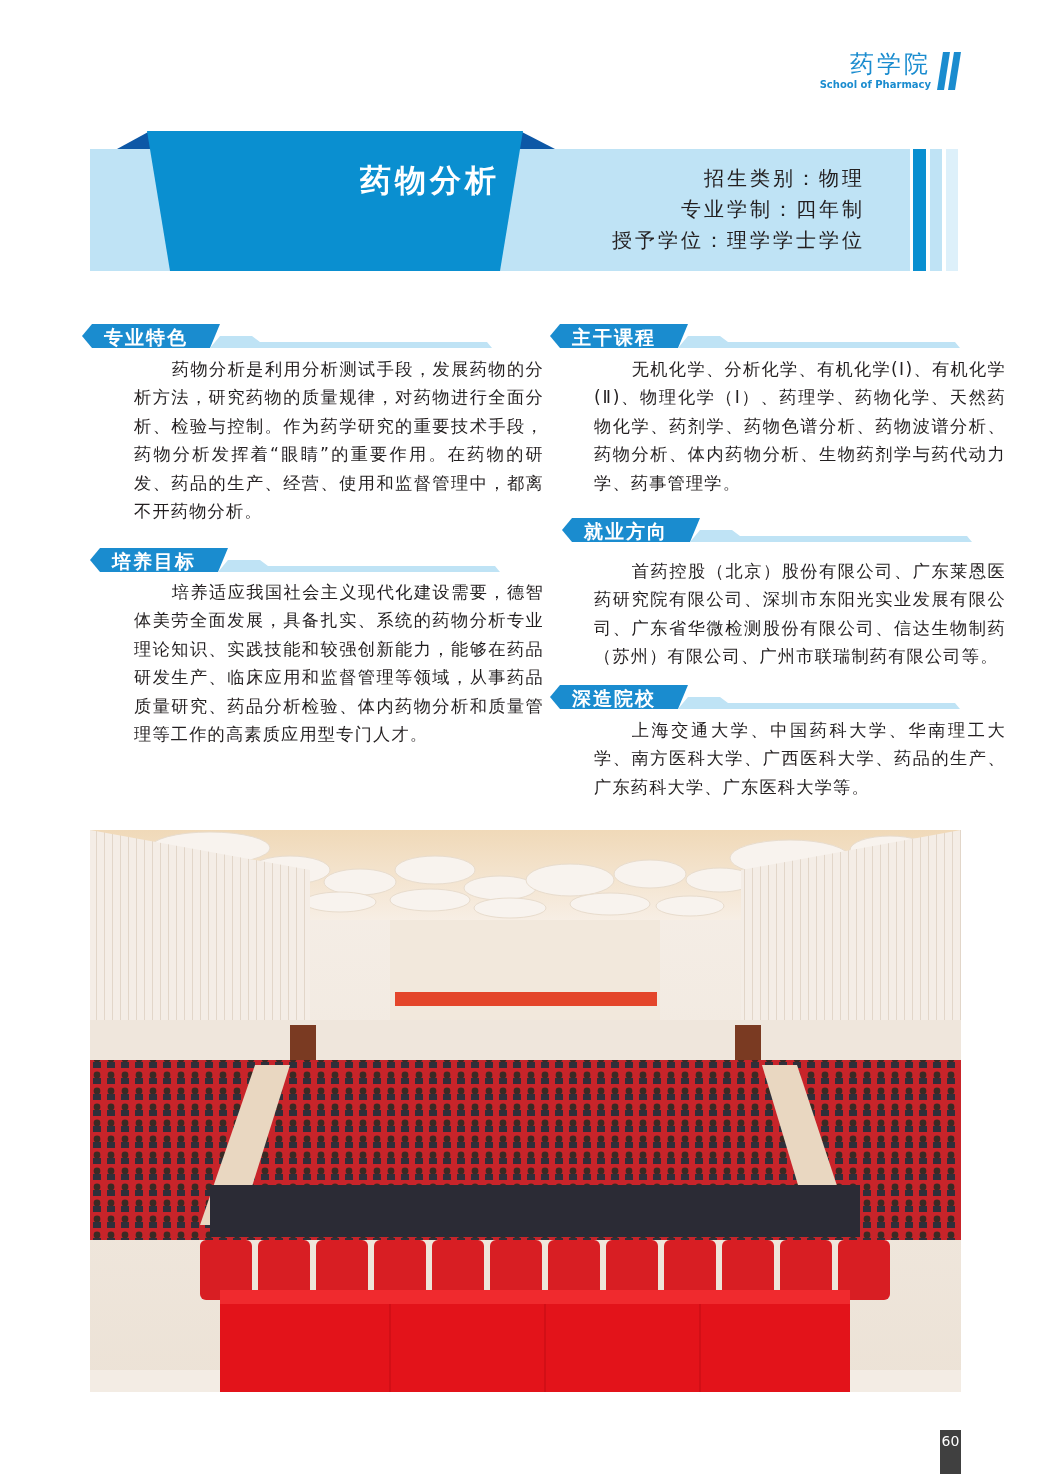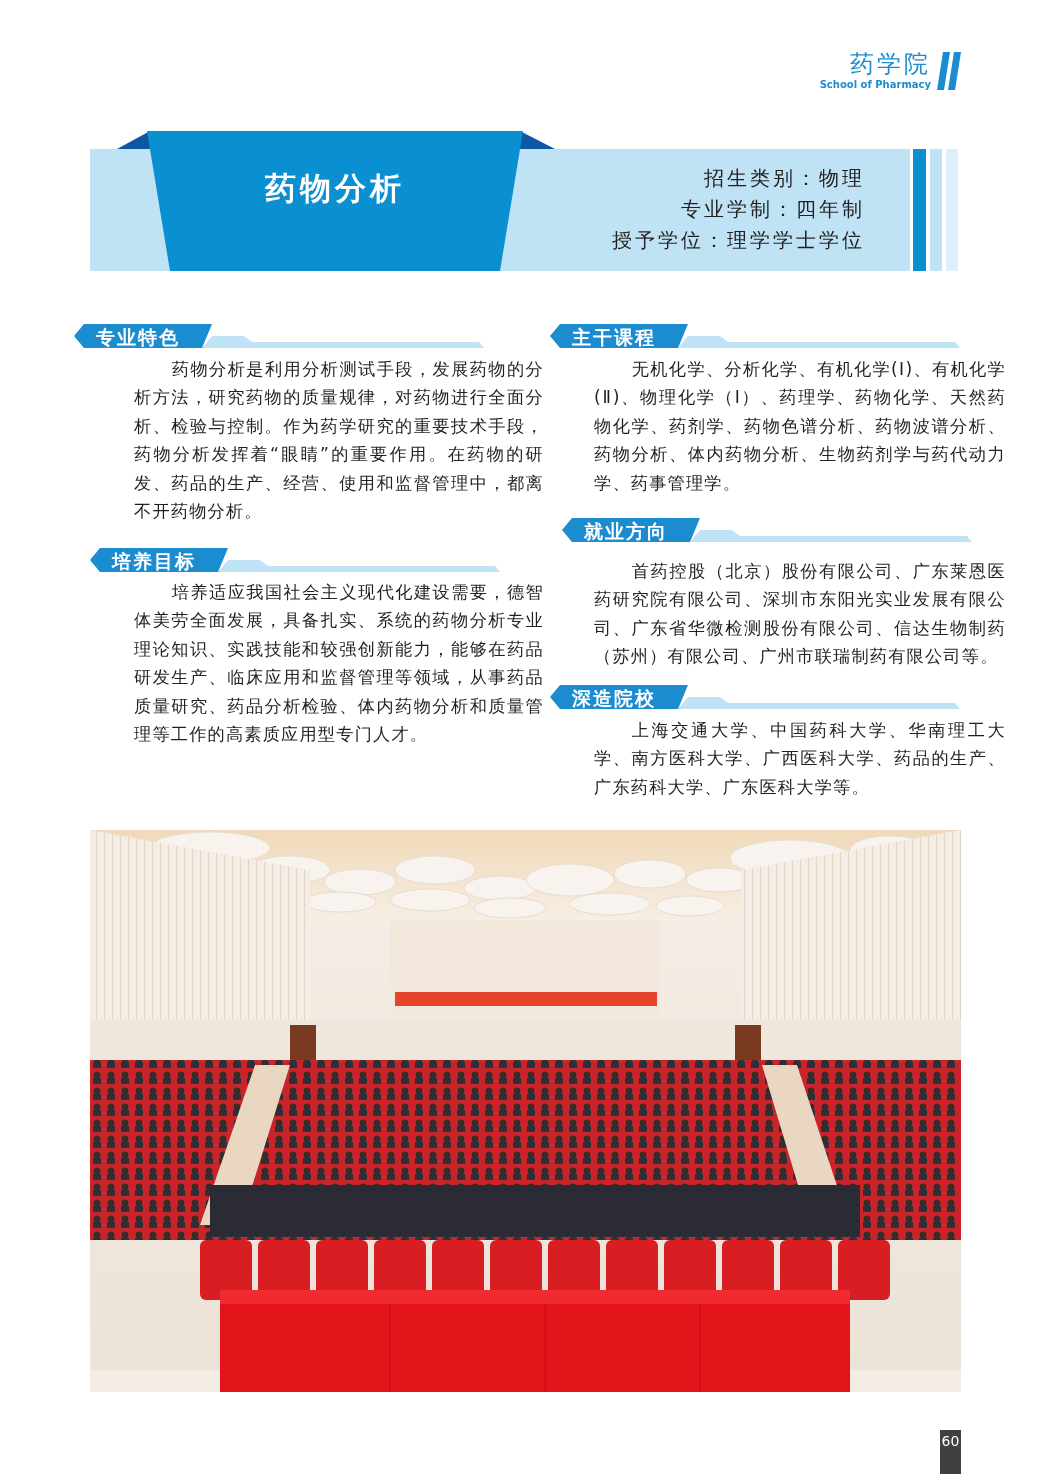--- a/index.html
+++ b/index.html
@@ -18,21 +18,21 @@
   #brand-slashes { left:937px; top:52px; width:26px; height:40px; }
 
   
   #band-bg { left:90px; top:149px; width:820px; height:122px; background:#bfe3f5; }
   .stripe { top:149px; height:122px; position:absolute; }
   #stripe-1 { left:913px; width:13px; background:#0a8fd0; }
   #stripe-2 { left:930px; width:12px; background:#bfe3f5; }
   #stripe-3 { left:946px; width:12px; background:#ddf0fa; }
   #band-svg { left:90px; top:129px; width:470px; height:144px; }
   #major-title {
-    left:170px; top:168px; width:330px; text-align:center;
+    left:170px; top:160px; width:330px; text-align:right;
     font-size:31px; font-weight:bold; color:#ffffff; letter-spacing:4px;
   }
   #meta { left:612px; top:163px;text-align:right; }
   #meta .row { font-size:20px; line-height:31px; letter-spacing:3px; color:#231f20; }
 
   
   .sec-head { position:absolute; width:410px; height:30px; }
   .sec-head svg { position:absolute; left:0; top:0; }
   .sec-head .label {
     position:absolute; left:22px; top:2px; font-size:19px; font-weight:bold;
@@ -83,21 +83,21 @@
   <polygon points="57,2 433,2 410,142 80,142" fill="#0a8fd0"></polygon>
 </svg>
 <div id="major-title" class="abs">药物分析</div>
 
 <div id="meta" class="abs">
   <div class="row"><span>招生类别：</span><span>物理</span></div>
   <div class="row"><span>专业学制：</span><span>四年制</span></div>
   <div class="row"><span>授予学位：</span><span>理学学士学位</span></div>
 </div>
 
-<div class="sec-head" style="left:74px; top:322px;">
+<div class="sec-head" style="left:82px; top:322px;">
   <svg width="410" height="30" viewBox="0 0 410 30">
     <polygon points="0,14 10,2 138,2 128,26 10,26" fill="#1a8ccf"></polygon>
     <polygon points="128,26 138,14 170,14 178,20 405,20 410,26" fill="#bfe3f5"></polygon>
   </svg>
   <span class="label">专业特色</span>
 </div>
 <div class="para" style="left:90px; top:355px; width:410px;">药物分析是利用分析测试手段，发展药物的分析方法，研究药物的质量规律，对药物进行全面分析、检验与控制。作为药学研究的重要技术手段，药物分析发挥着“眼睛”的重要作用。在药物的研发、药品的生产、经营、使用和监督管理中，都离不开药物分析。</div>
 
 <div class="sec-head" style="left:90px; top:546px;">
   <svg width="410" height="30" viewBox="0 0 410 30">

